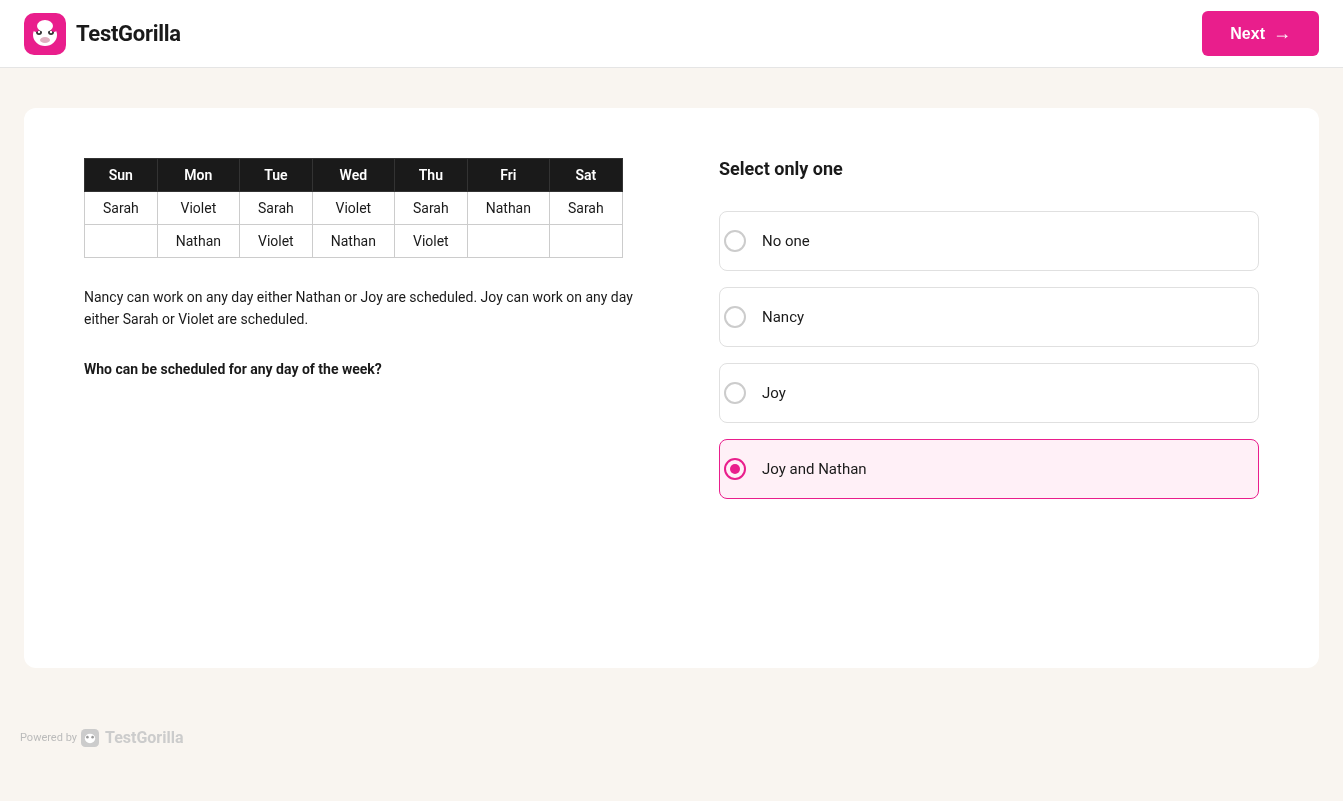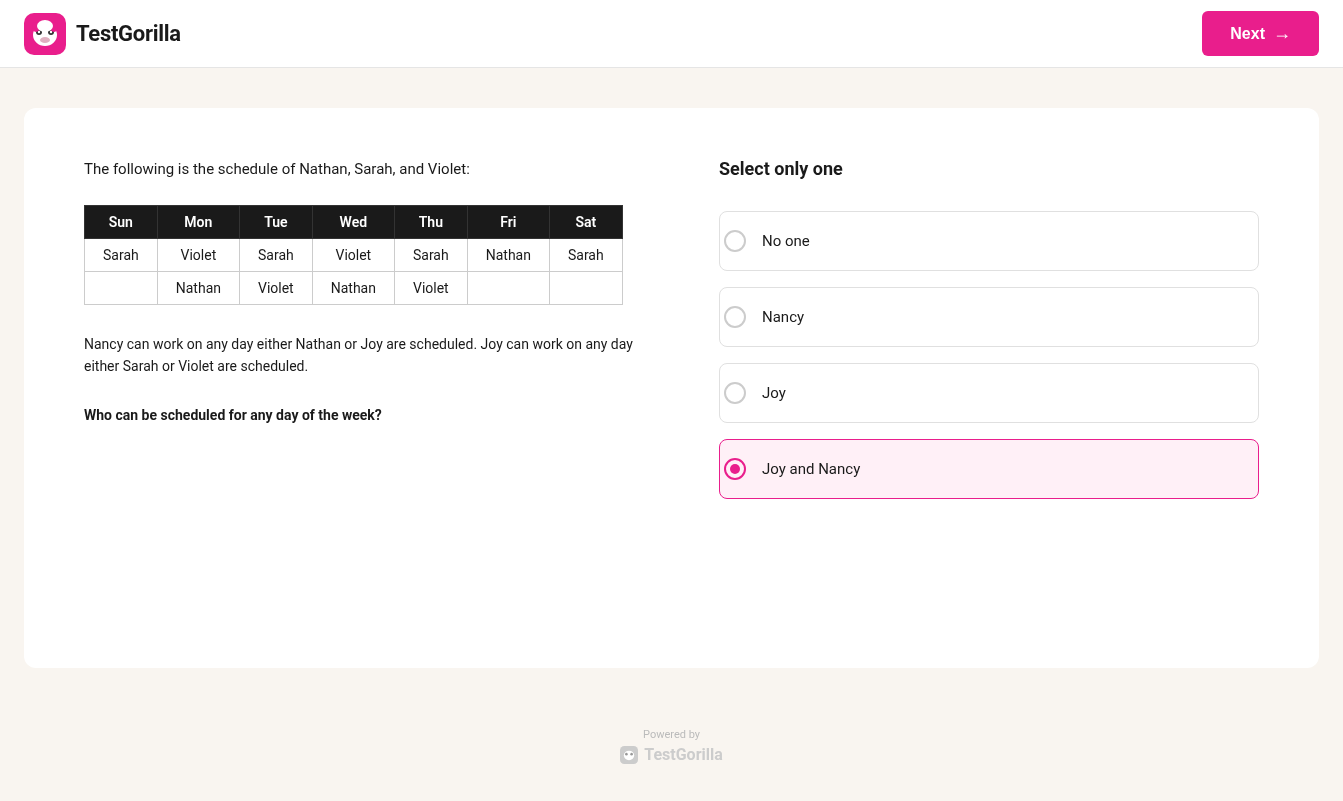--- a/index.html
+++ b/index.html
@@ -187,21 +187,21 @@
     
     .footer {
       text-align: center;
       padding: 20px;
       color: #aaa;
       font-size: 12px;
     }
 
     .footer-logo {
       display: flex;
-      flex-direction: column;
+      flex-direction: row;
       align-items: center;
       gap: 4px;
     }
 
     .footer-powered {
       font-size: 11px;
       color: #bbb;
     }
 
     .footer-brand {
@@ -238,21 +238,20 @@
   <button class="next-button">
     <span>Next</span>
     <span class="next-arrow">→</span>
   </button>
 </header>
 
 <div class="main-content">
   <div class="card">
 
     <div class="left-panel">
-      <p class="question-text">The following is the schedule of Nathan, Sarah, and Violet:</p>
 
       <table class="schedule-table">
         <thead>
           <tr id="schedule-header-row">
           <th>Sun</th>
               <th>Mon</th>
               <th>Tue</th>
               <th>Wed</th>
               <th>Thu</th>
               <th>Fri</th>
@@ -298,21 +297,21 @@
             <span class="option-label">Nancy</span>
           </div>
           <div class="option-card">
             <div class="radio-circle"></div>
             <span class="option-label">Joy</span>
           </div>
           <div class="option-card selected">
             <div class="radio-circle selected">
               <div class="radio-inner"></div>
             </div>
-            <span class="option-label">Joy and Nancy</span>
+            <span class="option-label">Joy and Nathan</span>
           </div>
         </div>
     </div>
 
   </div>
 </div>
 
 <div class="footer">
   <div class="footer-logo">
     <span class="footer-powered">Powered by</span>

